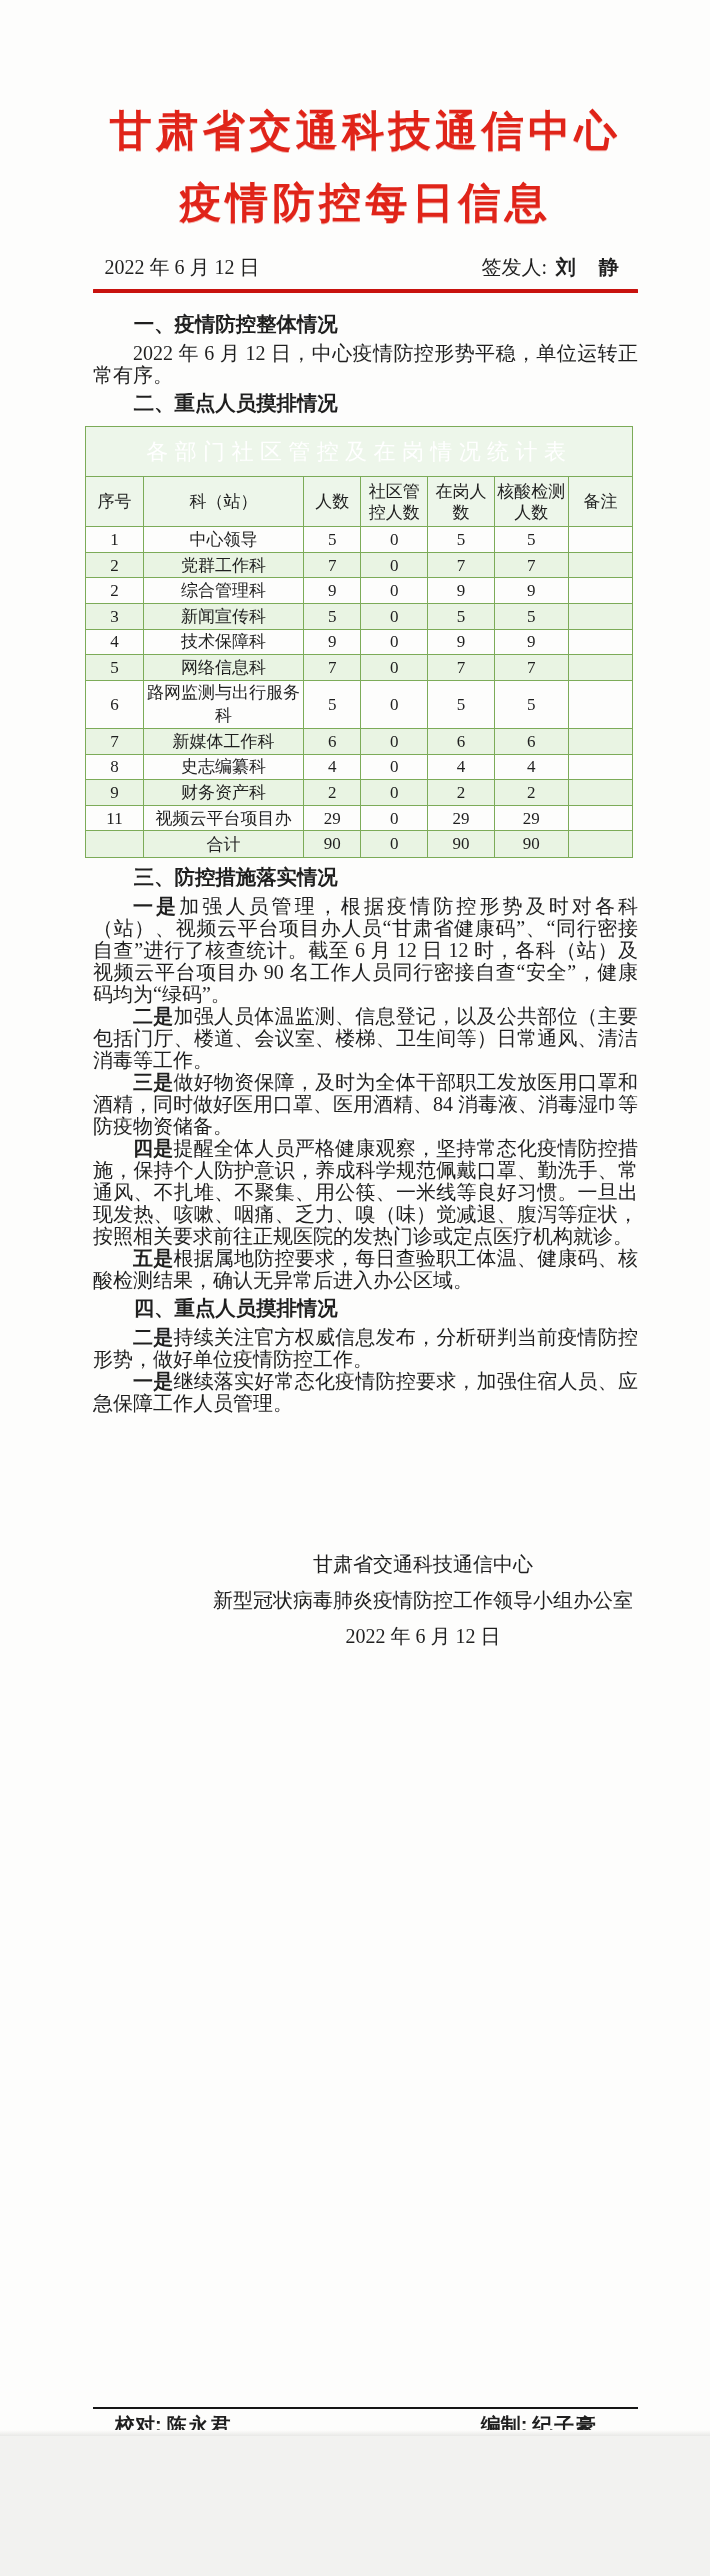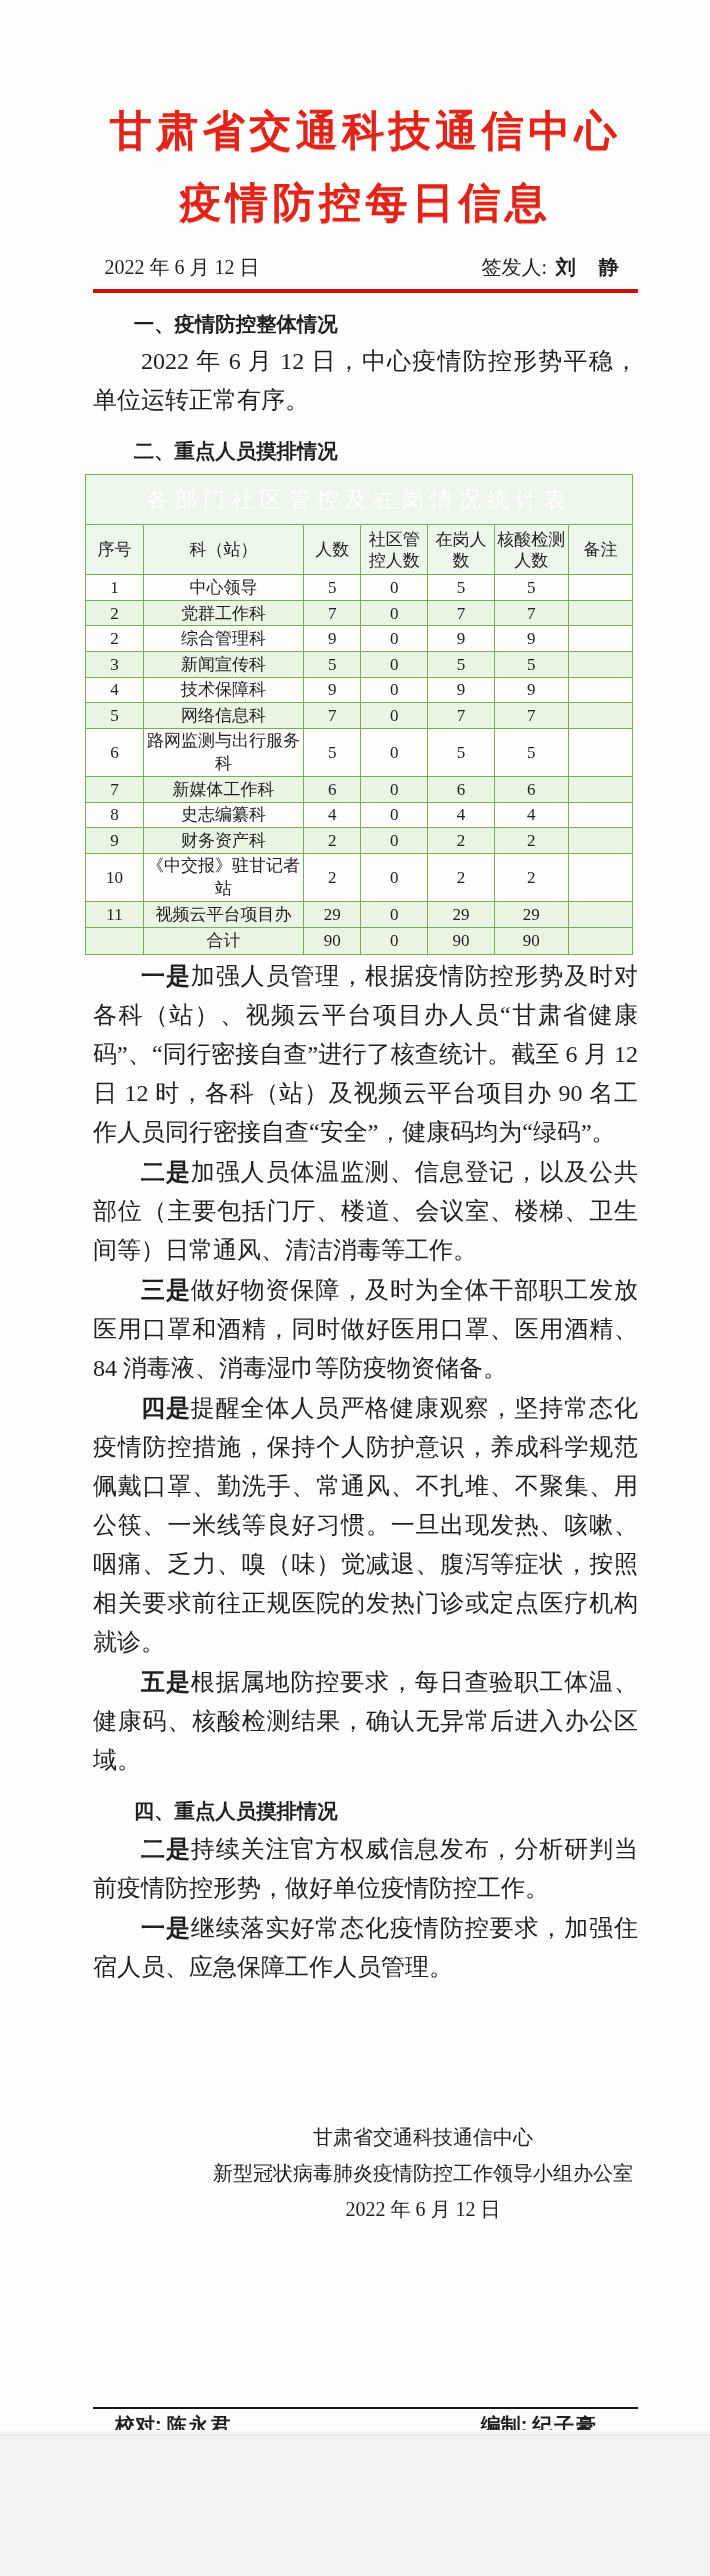--- a/index.html
+++ b/index.html
@@ -44,24 +44,24 @@
   }
   .issuer-name{font-weight:bold;letter-spacing:9px;padding-left:3.8px;font-family:"Liberation Serif","DejaVu Serif",serif;text-align:center;}
   .red-rule{height:4.5px;background:var(--red_rule);margin-top:7.7px;border-radius:0.6px;}
 
   
   .section-heading{
     font-family:"Liberation Sans","DejaVu Sans",sans-serif;
     font-weight:bold;
     font-size:20.4px;line-height:35px;
     text-indent:2em;
-    margin-top:14px;
+    margin-top:0;
   }
   .para{
-    font-size:24px;line-height:39px;
+    font-size:20px;line-height:22px;
     text-align:justify;
     text-indent:2em;
   }
   .lead{font-family:"Liberation Sans","DejaVu Sans",sans-serif;font-weight:bold;}
   .first-heading{margin-top:14px;}
 
   
   .stats-table{
     border-collapse:collapse;
     width:548px;
@@ -272,29 +272,20 @@
           <tr>
             <td>9</td>
             <td>财务资产科</td>
             <td>2</td>
             <td>0</td>
             <td>2</td>
             <td>2</td>
             <td></td>
           </tr>
 
-          <tr>
-            <td>10</td>
-            <td>《中交报》驻甘记者站</td>
-            <td>2</td>
-            <td>0</td>
-            <td>2</td>
-            <td>2</td>
-            <td></td>
-          </tr>
 
           <tr>
             <td>11</td>
             <td>视频云平台项目办</td>
             <td>29</td>
             <td>0</td>
             <td>29</td>
             <td>29</td>
             <td></td>
           </tr>
@@ -305,20 +296,21 @@
           <td>合计</td>
           <td>90</td>
           <td>0</td>
           <td>90</td>
           <td>90</td>
           <td></td>
         </tr>
       </tfoot>
     </table>
 
+    <div class="section-heading">三、防控措施落实情况</div>
 
     <div>
 
         <p class="para"><span class="lead">一是</span><span>加强人员管理，根据疫情防控形势及时对各科（站）、视频云平台项目办人员“甘肃省健康码”、“同行密接自查”进行了核查统计。截至 6 月 12 日 12 时，各科（站）及视频云平台项目办 90 名工作人员同行密接自查“安全”，健康码均为“绿码”。</span></p>
 
         <p class="para"><span class="lead">二是</span><span>加强人员体温监测、信息登记，以及公共部位（主要包括门厅、楼道、会议室、楼梯、卫生间等）日常通风、清洁消毒等工作。</span></p>
 
         <p class="para"><span class="lead">三是</span><span>做好物资保障，及时为全体干部职工发放医用口罩和酒精，同时做好医用口罩、医用酒精、84 消毒液、消毒湿巾等防疫物资储备。</span></p>
 
         <p class="para"><span class="lead">四是</span><span>提醒全体人员严格健康观察，坚持常态化疫情防控措施，保持个人防护意识，养成科学规范佩戴口罩、勤洗手、常通风、不扎堆、不聚集、用公筷、一米线等良好习惯。一旦出现发热、咳嗽、咽痛、乏力、嗅（味）觉减退、腹泻等症状，按照相关要求前往正规医院的发热门诊或定点医疗机构就诊。</span></p>

